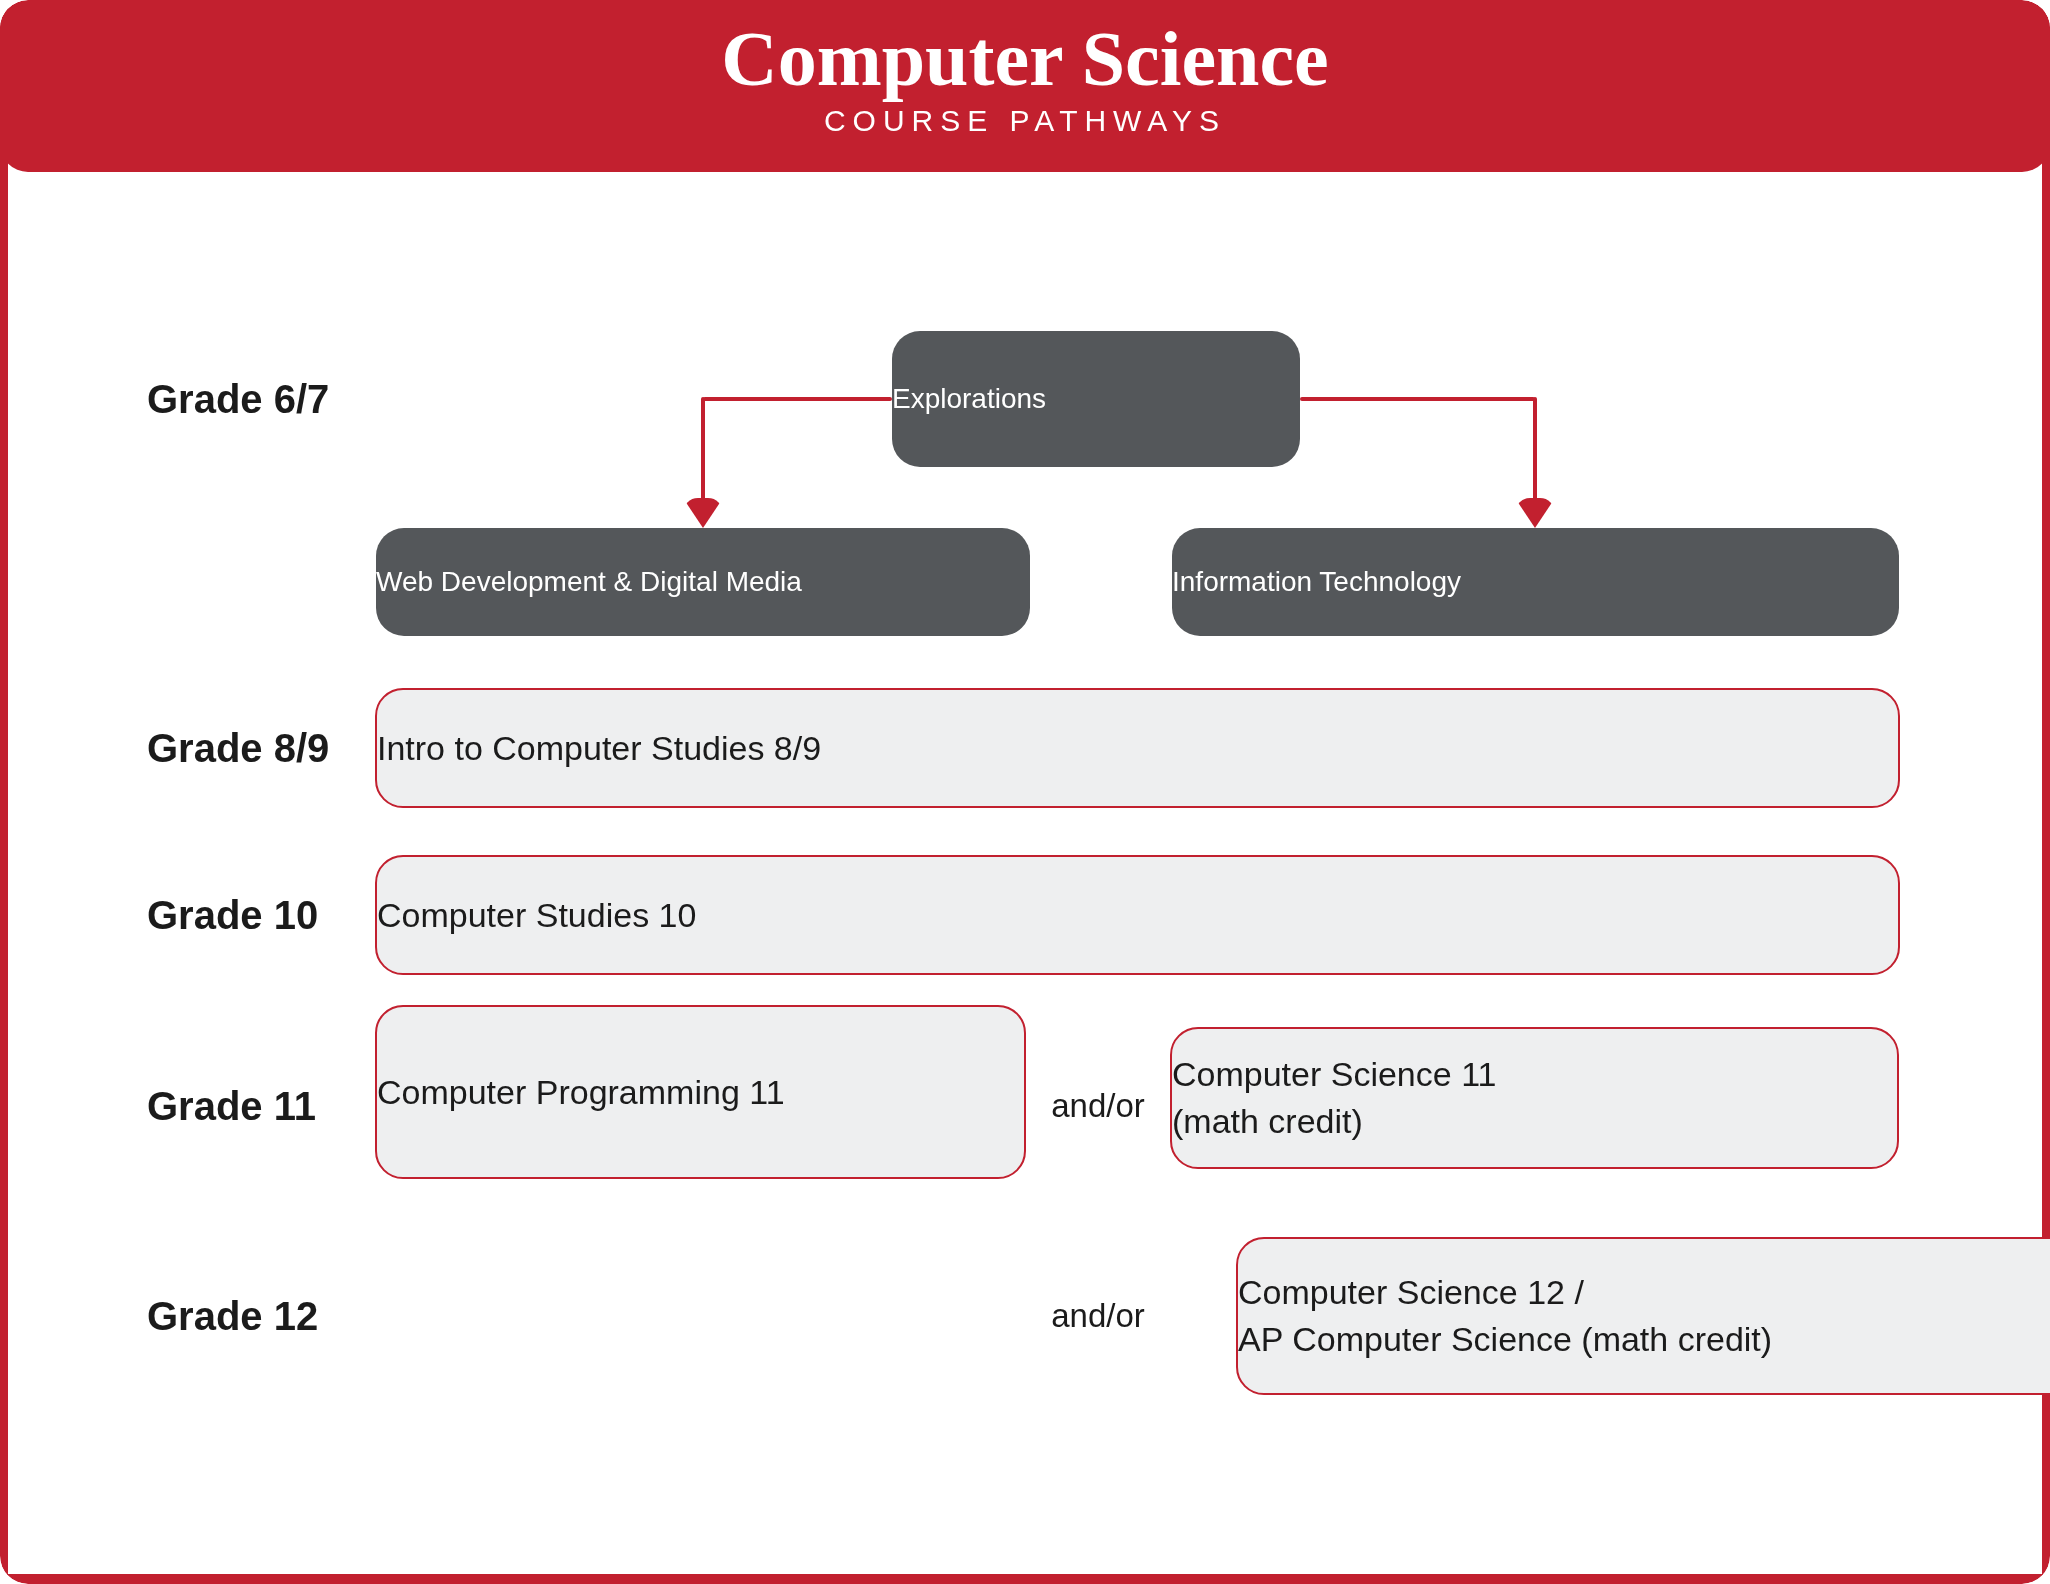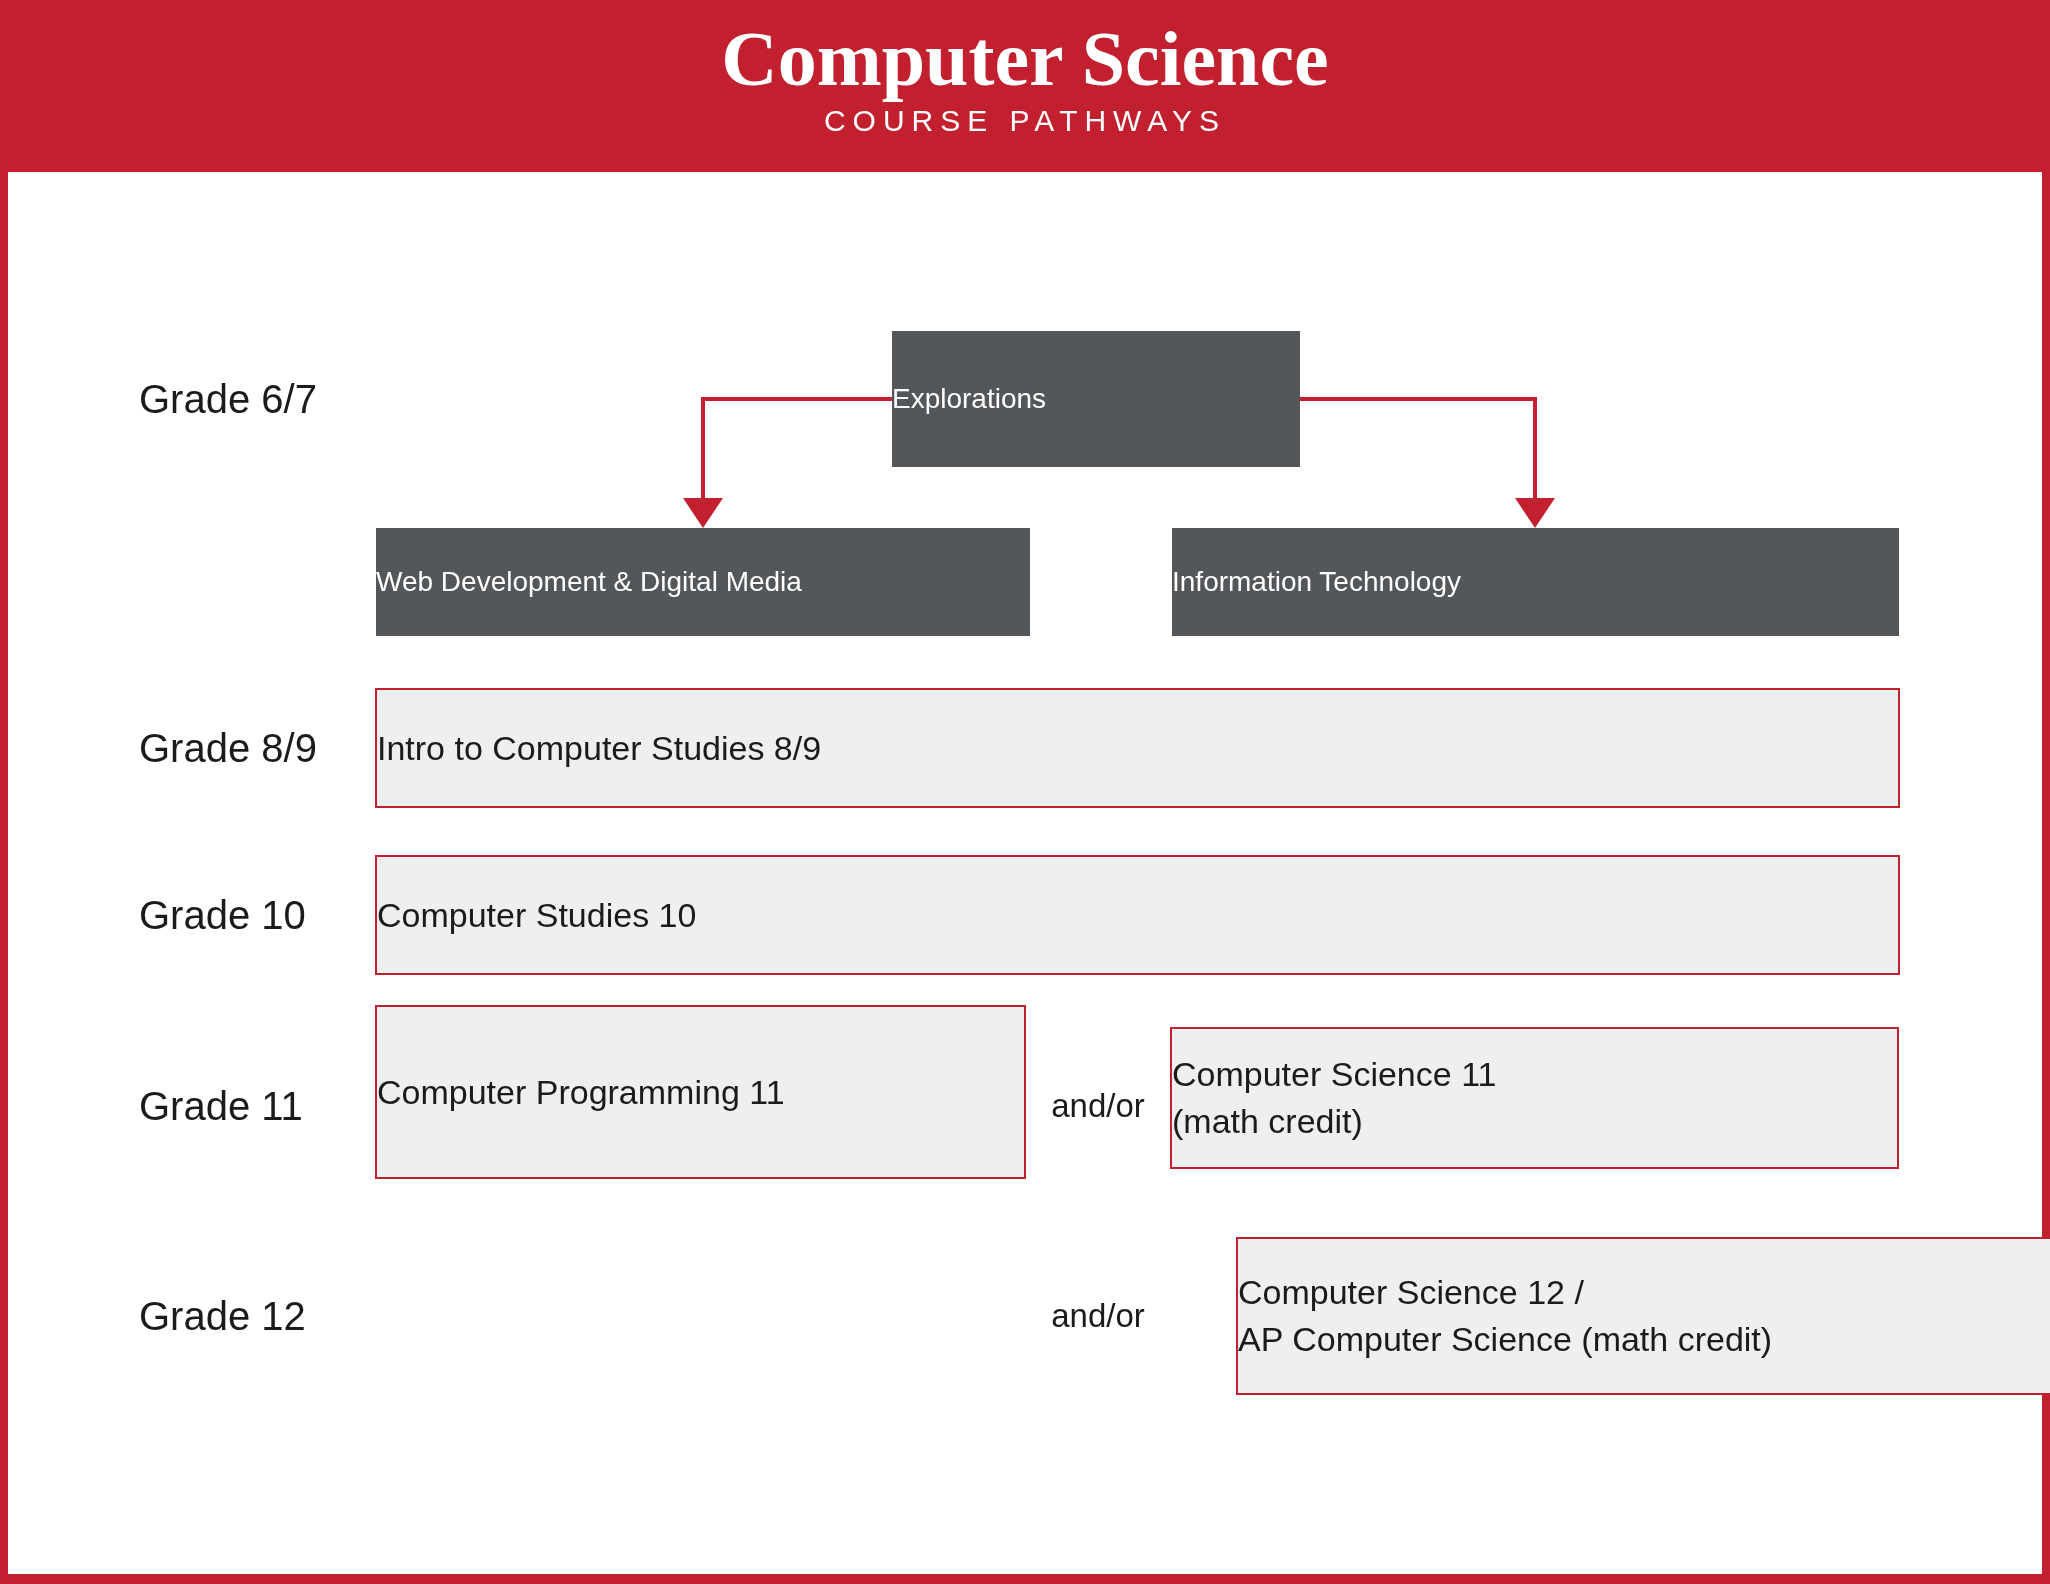--- a/index.html
+++ b/index.html
@@ -1,21 +1,21 @@
 <!DOCTYPE html>
 <html style="--red: #C2202F; --gray: #54575A; --light: #EEEFF0; --ink: #1B1B1B;"><head>
 <meta charset="utf-8">
 <style>
   :root{
     --red:#C2202F;
     --gray:#54575A;
     --light:#EEEFF0;
     --ink:#1B1B1B;
   }
-  *{box-sizing:border-box;margin:0;padding:0;}
+  *{box-sizing:border-box;margin:0;padding:0;border-radius:28px;}
   html,body{background:#fff;}
   .page{
     position:relative;
     width:2050px;height:1584px;
     background:#fff;
     font-family:"Liberation Sans", sans-serif;
     overflow:hidden;
   }
   
   .edge{position:absolute;background:var(--red);}
@@ -32,22 +32,22 @@
     font-family:"Liberation Serif","DejaVu Serif",serif;
     font-weight:700;font-size:78px;line-height:1.05;
     padding-top:18px;
   }
   .subtitle{
     font-size:30px;font-weight:500;letter-spacing:7px;margin-top:4px;
   }
 
   
   .grade-label{
-    position:absolute;left:139px;
-    font-size:40px;font-weight:400;color:var(--ink);
+    position:absolute;left:147px;
+    font-size:40px;font-weight:700;color:var(--ink);
     transform:translateY(-50%);white-space:nowrap;
   }
 
   
   .dark-box{
     position:absolute;background:var(--gray);color:#fff;
     display:flex;align-items:center;justify-content:flex-start;
     font-size:28px;font-weight:500;text-align:center;
   }
   .light-box{

